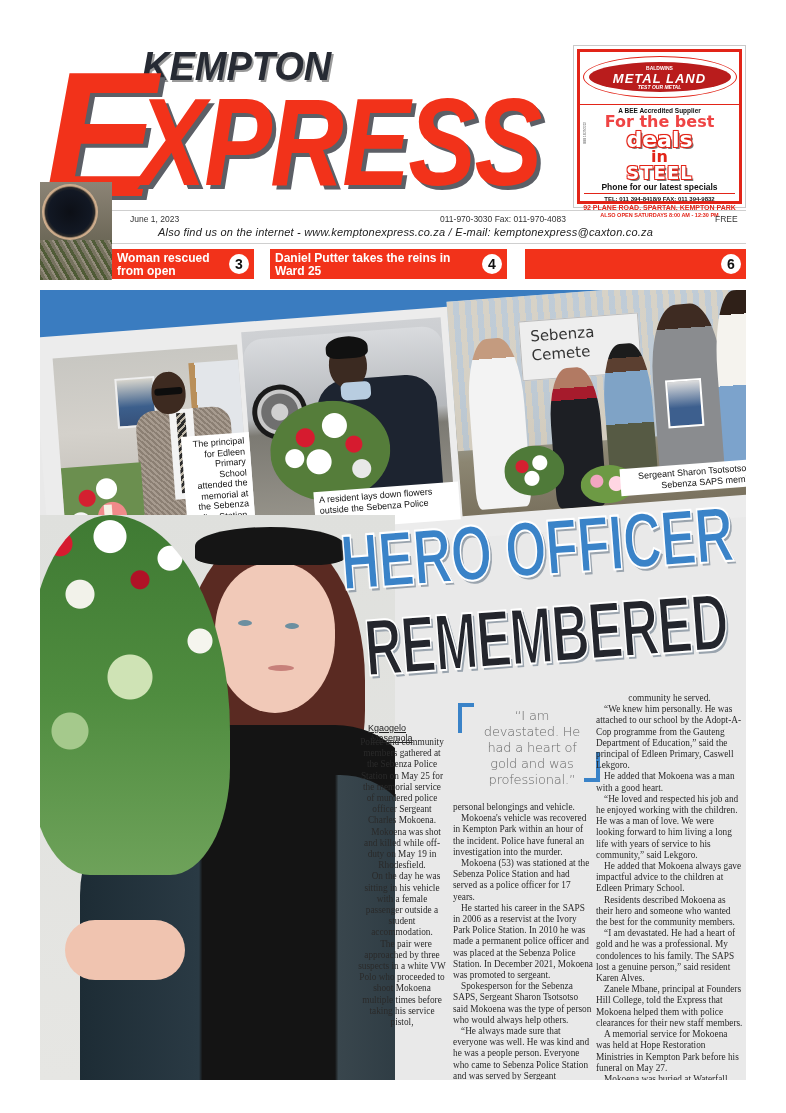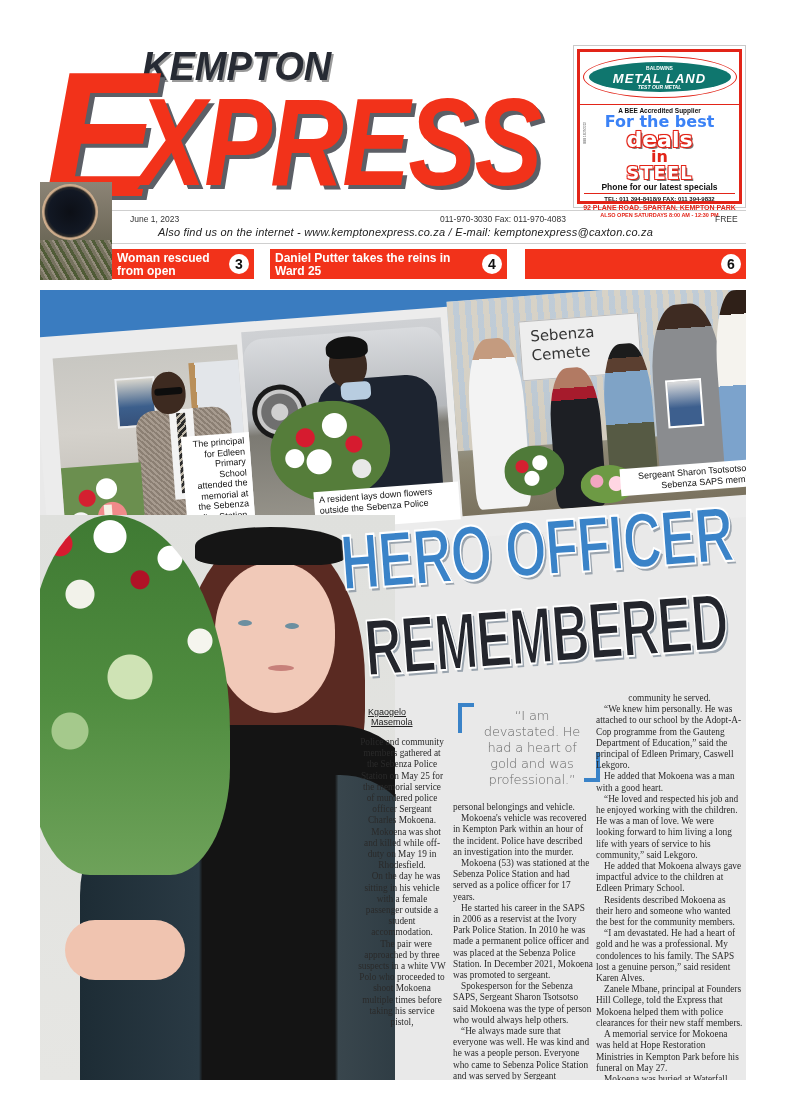--- a/index.html
+++ b/index.html
@@ -39,28 +39,28 @@
   .ad {
     width: 100%; height: 100%; border: 3px solid #e22418; background: #fff;
     text-align: center; position: relative;
   }
   .ad-logo {
     margin: 4px auto 0; width: 154px; height: 42px; border-radius: 50%;
     border: 1.5px solid #e22418; position: relative;
   }
   .ad-logo-inner {
     position: absolute; left: 5px; right: 5px; top: 5px; bottom: 5px; border-radius: 50%;
-    background: #0f766e; color: #fff;
+    background: #b91c1c; color: #fff;
   }
   .ad-brand-top { position: absolute; top: 3px; left: 0; right: 0; font-size: 5px; font-weight: 700; color: #fff; }
   .ad-brand { position: absolute; top: 9px; left: 0; right: 0; font-size: 13px; font-weight: 900; font-style: italic; color: #fff; letter-spacing: 1px; }
   .ad-brand-sub { position: absolute; bottom: 2px; left: 0; right: 0; font-size: 5px; font-weight: 700; font-style: italic; color: #fff; }
   .ad-divider { border-top: 1.5px solid #e22418; margin: 6px -3px 0; }
   .ad-bee { font-size: 6.5px; font-weight: 900; margin-top: 2px; color: #111; }
-  .ad-best { font-size: 16px; font-weight: 900; color: #3b82f6; line-height: 16px; font-family: "DejaVu Sans", sans-serif; }
+  .ad-best { font-size: 16px; font-weight: 900; color: #ef4444; line-height: 16px; font-family: "DejaVu Sans", sans-serif; }
   .ad-deals { font-size: 22px; font-weight: 900; color: #fff; line-height: 20px; text-shadow: 0 0 2px #e22418, 1px 1px 0 #e22418, -1px -1px 0 #e22418, 1px -1px 0 #e22418, -1px 1px 0 #e22418, 2px 2px 0 #777; font-family: "DejaVu Sans", sans-serif; }
   .ad-in { font-size: 16px; font-weight: 900; color: #e22418; line-height: 14px; font-family: "DejaVu Sans", sans-serif; }
   .ad-steel { font-size: 18px; font-weight: 900; color: #fff; line-height: 18px; letter-spacing: 1px; text-shadow: 1px 1px 0 #e22418, -1px -1px 0 #e22418, 1px -1px 0 #e22418, -1px 1px 0 #e22418, 2px 2px 0 #777; font-family: "DejaVu Sans", sans-serif; }
   .ad-phone { font-size: 8.5px; color: #111; line-height: 10px; font-weight: bold; }
   .ad-rule { border-top: 1px solid #e22418; margin: 1px 4px; }
   .ad-tel { font-size: 6px; font-weight: 900; color: #111; line-height: 8px; }
   .ad-addr { font-size: 7px; font-weight: 900; color: #e22418; line-height: 9px; }
   .ad-hours { font-size: 5.5px; font-weight: 900; color: #e22418; line-height: 7px; }
   .ad-code { position: absolute; left: 3px; top: 70px; font-size: 3px; color: #555; writing-mode: vertical-rl; transform: rotate(180deg); }
 
@@ -199,21 +199,21 @@
     position: absolute; left: 322px; top: 318px;
     font-family: "Liberation Sans", sans-serif; font-weight: 900; font-size: 80px; line-height: 82px;
     color: #24262d; letter-spacing: -1px;
     transform: rotate(-4.3deg) scaleX(0.64); transform-origin: left top;
     -webkit-text-stroke: 2px #ffffff;
     text-shadow: 3px 3px 0 #9aa4ae;
     white-space: nowrap;
   }
 
   
-  .byline { position: absolute; left: 328px; top: 417px; font-size: 9px; line-height: 10px; color: #222; text-decoration: underline; }
+  .byline { position: absolute; left: 328px; top: 433px; font-size: 9px; line-height: 10px; color: #222; text-decoration: underline; }
   .pq-bracket-l { position: absolute; left: 418px; top: 413px; width: 16px; height: 30px; border-left: 4px solid #3a83c8; border-top: 4px solid #3a83c8; }
   .pq-bracket-r { position: absolute; left: 544px; top: 462px; width: 16px; height: 30px; border-right: 4px solid #3a83c8; border-bottom: 4px solid #3a83c8; }
   .pq-text { position: absolute; left: 436px; top: 418px; width: 112px; font-size: 13px; line-height: 16px; color: #6a6a6a; text-align: center; font-family: "DejaVu Sans", sans-serif; font-weight: 300; letter-spacing: -0.2px; }
 
   .col { position: absolute; font-family: "Liberation Serif", serif; font-size: 9.3px; line-height: 11.2px; color: #2a2a2a; }
   .col p { text-indent: 8px; }
   .col p.noindent { text-indent: 0; }
   .col-1 { left: 318px; top: 447px; width: 88px; text-align: center; }
   .col-2 { left: 413px; top: 512px; width: 140px; }
   .col-3 { left: 556px; top: 403px; width: 147px; }
@@ -355,21 +355,21 @@
 
   <div class="col col-1">
     <p class="noindent">Police and community members gathered at the Sebenza Police Station on May 25 for the memorial service of murdered police officer Sergeant Charles Mokoena.</p>
     <p>Mokoena was shot and killed while off-duty on May 19 in Rhodesfield.</p>
     <p>On the day he was sitting in his vehicle with a female passenger outside a student accommodation.</p>
     <p>The pair were approached by three suspects in a white VW Polo who proceeded to shoot Mokoena multiple times before taking his service pistol,</p>
   </div>
 
   <div class="col col-2">
     <p class="noindent">personal belongings and vehicle.</p>
-    <p>Mokoena's vehicle was recovered in Kempton Park within an hour of the incident. Police have described an investigation into the murder.</p>
+    <p>Mokoena's vehicle was recovered in Kempton Park within an hour of the incident. Police have funeral an investigation into the murder.</p>
     <p>Mokoena (53) was stationed at the Sebenza Police Station and had served as a police officer for 17 years.</p>
     <p>He started his career in the SAPS in 2006 as a reservist at the Ivory Park Police Station. In 2010 he was made a permanent police officer and was placed at the Sebenza Police Station. In December 2021, Mokoena was promoted to sergeant.</p>
     <p>Spokesperson for the Sebenza SAPS, Sergeant Sharon Tsotsotso said Mokoena was the type of person who would always help others.</p>
     <p>“He always made sure that everyone was well. He was kind and he was a people person. Everyone who came to Sebenza Police Station and was served by Sergeant Mokoena left feeling happy,” she said.</p>
 
   </div>
 
   <div class="col col-3">
     <p class="first">community he served.</p>
     <p>“We knew him personally. He was attached to our school by the Adopt-A-Cop programme from the Gauteng Department of Education,” said the principal of Edleen Primary, Caswell Lekgoro.</p>

